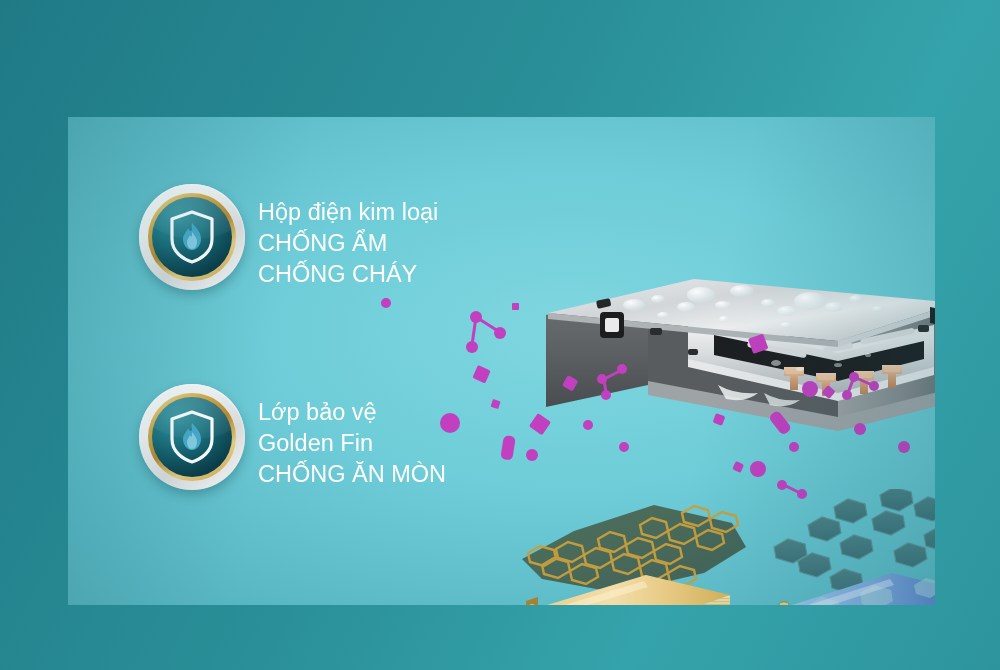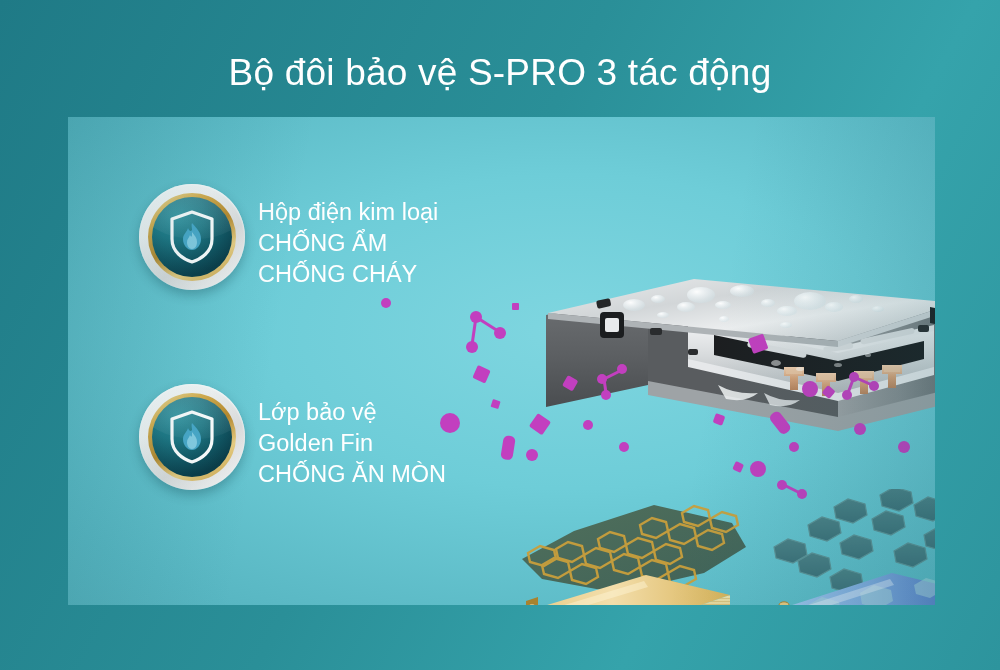--- a/index.html
+++ b/index.html
@@ -95,21 +95,20 @@
   #fin-blue  { position:absolute; left:700px; top:372px; width:235px; height:215px; }
 
   
   #molecules { position:absolute; left:0; top:0; width:867px; height:488px; pointer-events:none; }
 </style>
 </head>
 <body>
 
 <div id="stage">
 
-  <div id="title">Bộ đôi bảo vệ S-PRO 3 tác động</div>
 
   <div id="panel">
 
     <svg id="metalbox" viewBox="0 0 420 200">
       <defs>
         <linearGradient id="topPlate" x1="0" y1="0" x2="1" y2="1">
           <stop offset="0" stop-color="#e9ebec"></stop>
           <stop offset=".35" stop-color="#d2d6d8"></stop>
           <stop offset=".62" stop-color="#eceeef"></stop>
           <stop offset="1" stop-color="#bfc4c7"></stop>

